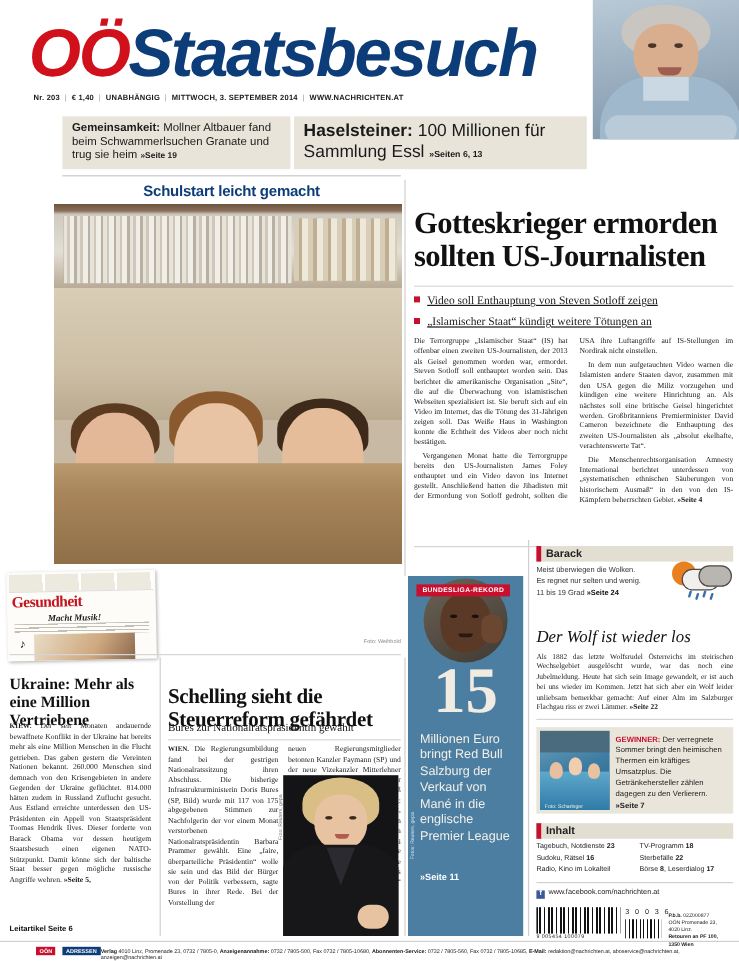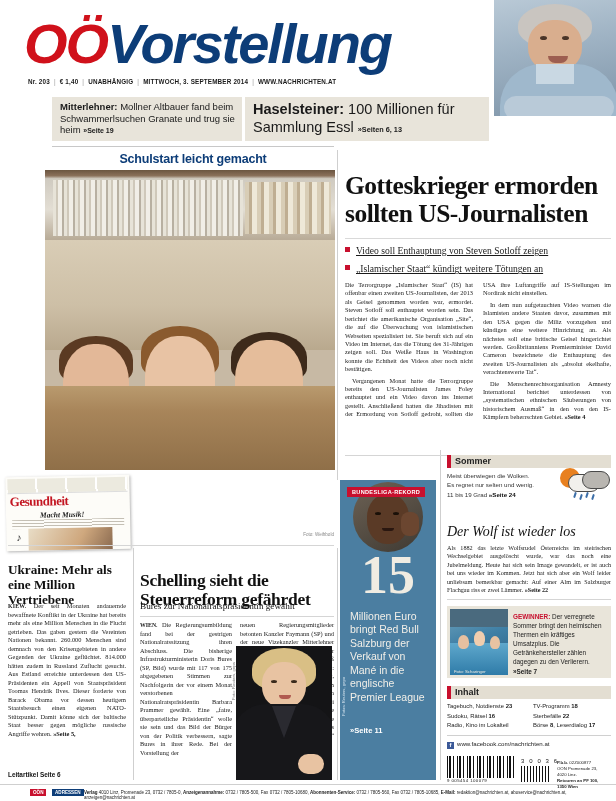--- a/index.html
+++ b/index.html
@@ -263,42 +263,42 @@
   .f-text b { font-weight:bold; }
   .footer-rule { position:absolute; left:0; top:784px; width:616px; height:1px; background:#cfcfcf; }
 </style>
 </head>
 <body>
 
 <div class="page">
 
   <div class="masthead">
     <div class="logo">
-      <span class="oo">OÖ</span><span class="nach">Vorstellung</span>
+      <span class="oo">OÖ</span><span class="nach">Staatsbesuch</span>
     </div>
 
     <div class="logo-photo">
       <div class="lp-hair"></div>
       <div class="lp-face"></div>
       <div class="lp-eye l"></div>
       <div class="lp-eye r"></div>
       <div class="lp-mouth"></div>
       <div class="lp-shirt"></div>
       <div class="lp-collar"></div>
       <div class="lp-arms"></div>
     </div>
 
     <div class="dateline">
       <span>Nr. 203</span><span class="sep">|</span><span>€ 1,40</span><span class="sep">|</span><span>UNABHÄNGIG</span><span class="sep">|</span><span>MITTWOCH, 3. SEPTEMBER 2014</span><span class="sep">|</span><span>WWW.NACHRICHTEN.AT</span>
     </div>
   </div>
 
   <div class="teasers">
     <div class="teaser teaser-a">
-      <span class="pref">Mitterlehner:</span><span> Mollner Altbauer fand beim Schwammerlsuchen Granate und trug sie heim </span><span class="ref">»Seite 19</span>
+      <span class="pref">Gemeinsamkeit:</span><span> Mollner Altbauer fand beim Schwammerlsuchen Granate und trug sie heim </span><span class="ref">»Seite 19</span>
     </div>
     <div class="teaser teaser-b">
       <span class="pref">Haselsteiner:</span><span> 100 Millionen für Sammlung Essl </span><span class="ref">»Seiten 6, 13</span>
     </div>
   </div>
   <div class="hairline"></div>
 
   <div class="schulstart-title">Schulstart leicht gemacht</div>
 
   <div class="lead-photo">
@@ -353,21 +353,21 @@
     </ul>
   </div>
 
   <div class="main-body">
     <p>Die Terrorgruppe „Islamischer Staat“ (IS) hat offenbar einen zweiten US-Journalisten, der 2013 als Geisel genommen worden war, ermordet. Steven Sotloff soll enthauptet worden sein. Das berichtet die amerikanische Organisation „Site“, die auf die Überwachung von islamistischen Webseiten spezialisiert ist. Sie beruft sich auf ein Video im Internet, das die Tötung des 31-Jährigen zeigen soll. Das Weiße Haus in Washington konnte die Echtheit des Videos aber noch nicht bestätigen.</p>
     <p>Vergangenen Monat hatte die Terrorgruppe bereits den US-Journalisten James Foley enthauptet und ein Video davon ins Internet gestellt. Anschließend hatten die Jihadisten mit der Ermordung von Sotloff gedroht, sollten die USA ihre Luftangriffe auf IS-Stellungen im Nordirak nicht einstellen.</p>
     <p>In dem nun aufgetauchten Video warnen die Islamisten andere Staaten davor, zusammen mit den USA gegen die Miliz vorzugehen und kündigen eine weitere Hinrichtung an. Als nächstes soll eine britische Geisel hingerichtet werden. Großbritanniens Premierminister David Cameron bezeichnete die Enthauptung des zweiten US-Journalisten als „absolut ekelhafte, verachtenswerte Tat“.</p>
     <p><span>Die Menschenrechtsorganisation Amnesty International berichtet unterdessen von „systematischen ethnischen Säuberungen von historischem Ausmaß“ in den von den IS-Kämpfern beherrschten Gebiet. </span><b class="ref">»Seite 4</b></p>
   </div>
 
-  <div class="secthead weather">Sommer</div>
+  <div class="secthead weather">Barack</div>
   <div class="weather-text">
     <span>Meist überwiegen die Wolken.</span><br>
     <span>Es regnet nur selten und wenig.</span><br>
     <span>11 bis 19 Grad </span><b>»Seite 24</b>
   </div>
   <div class="wicon">
     <div class="sun"></div>
     <div class="cloud1"></div>
     <div class="cloud2"></div>
     <div class="drop" style="left:14px; top:26px;"></div>

